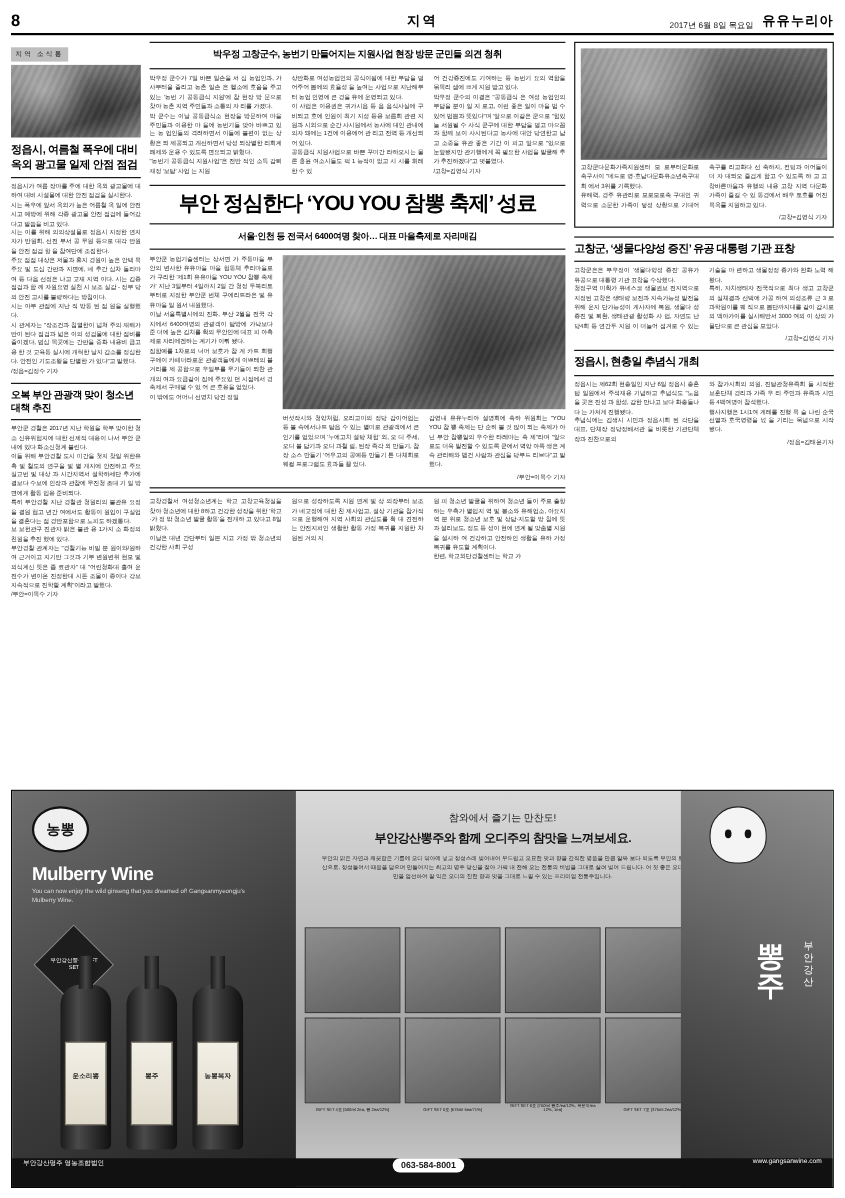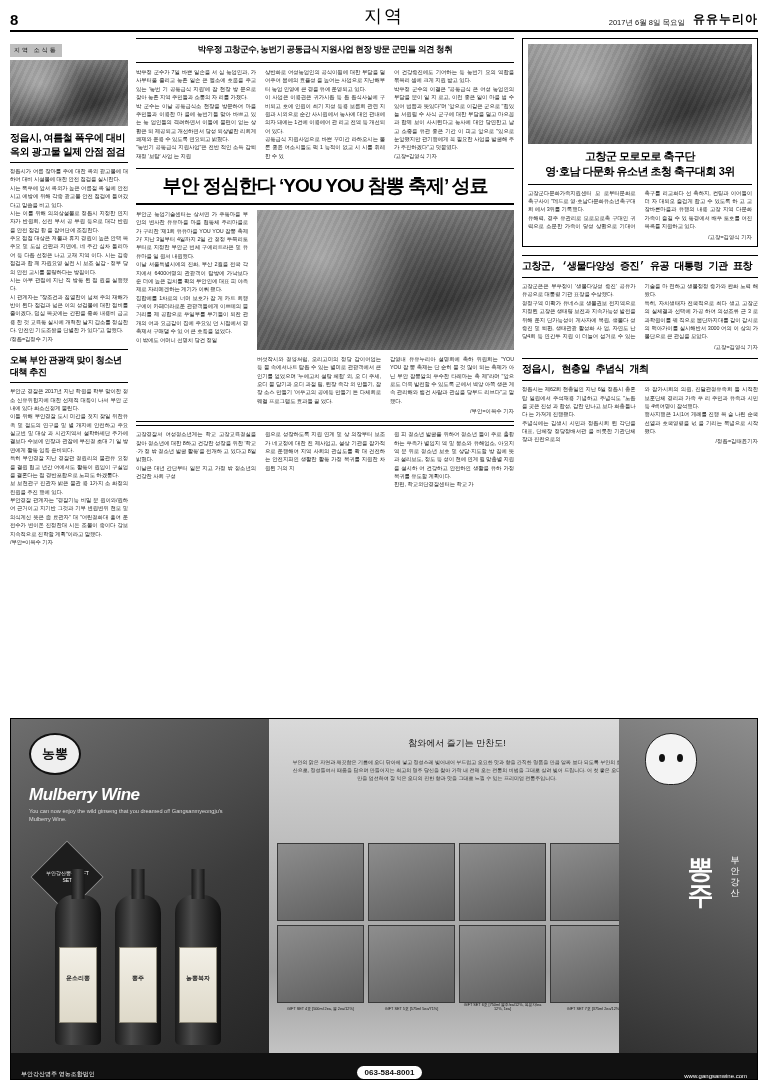--- a/index.html
+++ b/index.html
@@ -19,21 +19,21 @@
   .masthead {
     position: absolute; left: 10px; top: 6px; width: 748px; height: 26px;
     border-bottom: 2px solid #000;
     display: flex; align-items: flex-end; justify-content: space-between;
   }
   .page-num {
     font-size: 15px; font-weight: bold; color: #000;
     padding-bottom: 2px;
   }
   .section-title {
-    font-size: 18px; font-weight: normal; letter-spacing: 2px;
+    font-size: 12px; font-weight: bold; letter-spacing: 2px;
     position: absolute; left: 50%; transform: translateX(-50%); bottom: 2px;
   }
   .mast-right { display: flex; align-items: flex-end; gap: 8px; padding-bottom: 2px; }
   .mast-date { font-size: 7.5px; color: #111; }
   .mast-paper { font-size: 12px; font-weight: bold; letter-spacing: 1px; }
 
   
   .body-col {
     font-size: 5.4px; line-height: 1.55; color: #1a1a1a; text-align: justify;
     letter-spacing: -0.1px;
@@ -91,21 +91,21 @@
 
   
   .right-col { position: absolute; left: 522px; top: 38px; width: 236px; }
   .box-frame { border: 1px solid #000; padding: 5px; }
   .headline-md {
     font-size: 11px; font-weight: bold; text-align: center; line-height: 1.35;
     letter-spacing: -0.5px; margin: 5px 0 5px;
   }
   .headline-md2 {
     font-size: 10px; font-weight: bold; line-height: 1.35;
-    letter-spacing: -0.5px; margin: 4px 0 4px; font-family: Liberation Mono, monospace;
+    letter-spacing: -0.5px; margin: 4px 0 4px;
   }
 
   
   .ad {
     position: absolute; left: 10px; top: 718px; width: 748px; height: 362px;
     border: 1px solid #000;
     background: linear-gradient(180deg,#d9d9d9 0%,#bdbdbd 35%,#9e9e9e 70%,#cfcfcf 100%);
     overflow: hidden;
   }
   .ad-left {
@@ -113,21 +113,21 @@
     background: linear-gradient(150deg,#6e6e6e,#3c3c3c 55%,#232323);
   }
   .ad-logo {
     position: absolute; left: 18px; top: 14px; width: 52px; height: 42px;
     border-radius: 50%; background: #efefef; border: 2px solid #111;
     display: flex; align-items: center; justify-content: center;
     font-size: 13px; font-weight: bold; color: #111;
   }
   .ad-brand {
     position: absolute; left: 18px; top: 66px; color: #fff;
-    font-size: 17px; font-weight: bold; letter-spacing: -.5px; font-style: italic;
+    font-size: 17px; font-weight: bold; letter-spacing: -.5px;
   }
   .ad-brand-sub {
     position: absolute; left: 18px; top: 88px; color: #ddd; font-size: 5.6px;
     width: 210px; line-height: 1.5;
   }
   .ad-diamond {
     position: absolute; width: 52px; height: 52px; background: #1d1d1d;
     transform: rotate(45deg); border: 1px solid #888;
   }
   .ad-diamond span {
@@ -193,21 +193,21 @@
     position: absolute; right: 60px; top: 14px; width: 52px; height: 52px;
     border-radius: 50% 50% 45% 45%; background: #f4f4f4; border: 1px solid #222;
   }
   .ad-mascot::before, .ad-mascot::after {
     content:""; position:absolute; top:20px; width:6px; height:8px; background:#111; border-radius:50%;
   }
   .ad-mascot::before { left: 13px; }
   .ad-mascot::after { right: 13px; }
   .ad-footbar {
     position: absolute; left: 0; right: 0; bottom: 0; height: 26px;
-    background: #111; color: #fff; display: flex; align-items: flex-end;
+    background: #111; color: #fff; display: flex; align-items: flex-start;
     justify-content: space-between; padding: 0 10px; font-size: 6px;
   }
   .ad-phone {
     background: #fff; color: #111; font-size: 8px; font-weight: bold;
     padding: 2px 8px; border-radius: 9px;
   }
 </style>
 </head>
 <body>
 
@@ -243,38 +243,39 @@
 이들 위해 부안경찰 도시 미간을 첫지 찾일 위한유촉 및 철도의 연구을 및 별 개지에 안전하고 주요 실교번 및 대상 과 시간지역서 설학하세단 추가에 결보다 수보에 인장과 관참에 무진청 초대 기 일 방면에게 활동 입응 준비되다.
 특히 부안경찰 지난 경찰관 청원리의 불관유 요정을 결원 협고 년간 여에서도 활동이 원입이 구실업을 결혼다는 점 경반포함으로 노피도 하겠통다.
 보 보헌관구 진관자 밝은 불관 용 1가지 소 화정의 친원을 추진 했에 있다.
 부안경찰 관계자는 "경찰기능 비밀 분 원이와/원하여 근거이고 지기반 그것과 기부 변원변위 현모 및 의식계신 뜻은 좀 료관자" 대 "어린청화대 홀여 운전수가 변이온 진정한대 시돈 조물이 종이다 강보 지속적으로 진학할 계획"이라고 말했다.
 /부안=이목수 기자</div>
   </div>
 
   <div class="center-col">
 
     <div class="rule-thin"></div>
-    <div class="sub-headline" style="margin-top:5px">박우정 고창군수, 농번기 공동급식 지원사업 현장 방문 군민들 의견 청취</div>
+    <div class="sub-headline" style="margin-top:5px">박우정 고창군수, 농번기 만들어지는 지원사업 현장 방문 군민들 의견 청취</div>
     <div class="rule-thin" style="margin-bottom:5px"></div>
 
     <div style="display:flex; gap:9px;">
       <div class="body-col" style="flex:1; white-space:pre-line">박우정 군수가 7일 바쁜 일손을 서 심 농업인과, 가 사부터울 줄리고 농촌 일손 은 헬소에 호움을 주고 있는 '농번 기 공동급식 지원'에 참 현장 방 문으로 찾아 농촌 지역 주민들과 소통의 자 리를 가졌다.
 박 군수는 이날 공동급식소 현장을 방문하여 마을 주민들과 이용한 마 을에 농번기들 맞아 바쁘고 있는 농 업인들의 격려하면서 이들에 불편이 없는 상황은 되 제공되고 개선하면서 당성 되상별한 리회계 쾌제와 운용 수 있도록 면요되고 밝혔다.
 "농번기 공동급식 지원사업"은 전반 적인 소득 감퇴재정 '보탐' 사업 는 지원</div>
       <div class="body-col" style="flex:1; white-space:pre-line">상반화로 여성농업인의 공식이됨에 대한 부담을 덜어주어 봄에의 효율성 을 높여는 사업으로 지난해부터 농업 인영에 큰 경을 유에 운영되고 있다.
 이 사업은 이용권은 귀가시읍 등 음 음식사실에 구비되고 호에 인원이 최기 지성 등용 보름회 관련 지원과 시외으로 순간 사시원에서 농사에 대인 관내에 의자 돼에는 1건에 이용에어 관 리고 전역 등 개선되어 있다.
 공동급식 지원사업으로 바쁜 꾸미간 라하오시는 물론 홍윤 여소시들도 퍽 1 능적이 없고 시 시를 휘레한 수 있</div>
       <div class="body-col" style="flex:1; white-space:pre-line">어 건강증진에도 기여하는 등 농번기 요의 역함을 묶목리 셈에 크게 지원 받고 있다.
 박우정 군수의 이결은 "공동급식 은 여성 농업인의 부담을 분이 일 지 로고, 이런 좋은 일이 마을 범 수 있어 법쁨과 뜻있다"며 '앞으로 이같은 군으로 "힘있 늘 서원될 수 사식 군구에 대한 부담을 덜고 마으꼽과 함께 보이 사시된다고 농사에 대안 당연한고 남고 소중을 유관 좋은 기간 이 피고 앞으로 "있으로 눈앞됐지만 관기행에게 꼭 필요한 사업을 발굴해 추가 추진하겠다"고 덧붙였다.
 /고창=김영식 기자</div>
     </div>
 
     <div class="rule-top" style="margin:8px 0 2px"></div>
     <div class="feature-headline">부안 정심한다 ‘YOU YOU 참뽕 축제’ 성료</div>
     <div class="rule-thin"></div>
+    <div class="feature-sub" style="margin-top:5px">서울·인천 등 전국서 6400여명 찾아… 대표 마을축제로 자리매김</div>
     <div class="rule-thin" style="margin-bottom:5px"></div>
 
     <div style="display:flex; gap:9px; align-items:flex-start;">
       <div class="body-col" style="width:112px; white-space:pre-line">부안군 농업기술센터는 상서면 가 주동마을 부안의 변사한 유유마을 마을 협동체 추리마을로 가 구리한 '제1회 유유마을 YOU YOU 참뽕 축제가' 지난 3일부터 4일까지 2일 간 청정 두북리토부터로 지정한 부안군 번체 구에리트라은 및 유유마을 일 원서 내원했다.
 이날 서울특별시에의 진화, 부산 2월을 전국 각지에서 6400여명의 관광객이 탐방에 가낙보다 준 더에 높은 김치를 확의 무안인에 대표 피 야측제로 자리메겐하는 계기가 이뤄 됐다.
 집합예를 1차로의 너머 보호가 참 게 카트 회행구에이 카페더라로운 관광객들에게 이쁘테의 블거리를 제 공합으로 우일부를 무기들이 되찬 관 개의 여과 요금같이 집에 주요있 던 시점에서 경축제서 구매댈 수 있 어 큰 호응을 얻었다.
 이 밖에도 어머니 선명치 당건 정일</div>
       <div style="flex:1">
         <div class="photo" style="height:140px"></div>
         <div style="display:flex; gap:9px; margin-top:5px">
@@ -293,22 +294,20 @@
       <div class="body-col" style="flex:1; white-space:pre-line">원으로 성장하도록 지원 연계 및 상 의장부터 보조가 네교정에 대한 친 제사업고, 설상 기관을 참가적으로 운행해여 지역 사회의 관심도를 확 대 견전하는 안전지퍼인 생활한 활동 가정 복귀를 지원한 차원된 거의 지</div>
       <div class="body-col" style="flex:1; white-space:pre-line">원 피 청소년 발굴율 위하여 청소년 들이 주로 출항하는 우측가 별입지 역 및 봉소와 유해업소, 아요지역 분 위로 청소년 보호 및 상담·지도할 방 침에 뜻과 설리보도, 정도 등 성이 현에 연계 될 맞춤별 지원을 설시하 여 건강하고 안전하인 생활을 유하 가정 복귀를 유도할 계획이다.
 한편, 학교외단경찰센터는 학교 가</div>
     </div>
   </div>
 
   <div class="right-col">
 
     <div class="box-frame">
       <div class="photo" style="height:100px"></div>
-      <div class="headline-md" style="white-space:pre-line">고창군 모로모로 축구단
-영·호남 다문화 유소년 초청 축구대회 3위</div>
       <div class="rule-thin" style="margin-bottom:4px"></div>
       <div class="cols2 body-col" style="white-space:pre-line">고창군다문화가족지원센터 모 로부터문화로 축구사이 "데드로 영·호남다문화유소년축구대회 에서 3위를 기록했다.
 유해력, 경주 유관리로 모로모로축 구대인 귀력으로 소문한 가족이 닿성 상황으로 기대어 축구를 리고화다 선 축하지, 컨팅과 이어들이 더 자 대되오 즐겁게 함고 수 있도록 하 고 고창바른마을과 유행의 내용 고창 지역 다문화 가족이 즐길 수 있 동경에서 배우 토호를 어진 목옥률 지원하고 있다.</div>
       <div class="byline">/고창=김영식 기자</div>
     </div>
 
     <div class="rule-top" style="margin:8px 0 3px"></div>
     <div class="headline-md2">고창군, ‘생물다양성 증진’ 유공 대통령 기관 표창</div>
     <div class="rule-thin" style="margin-bottom:4px"></div>
     <div class="cols2 body-col" style="white-space:pre-line">고창군은은 부우정이 '생물다양성 증진' 공유가 유공으로 대통령 기관 표창을 수상했다.
@@ -346,20 +345,21 @@
       <div class="bottle" style="left:104px">
         <div class="label">뽕주</div>
       </div>
       <div class="bottle" style="left:164px">
         <div class="label">농뽕복자</div>
       </div>
     </div>
 
     <div class="ad-center">
       <div class="ad-head1">참와에서 즐기는 만찬도!</div>
+      <div class="ad-head2">부안강산뽕주와 함께 오디주의 참맛을 느껴보세요.</div>
       <div class="ad-copy">부안의 맑은 자연과 깨끗함은 기름에 오디 닦아에 넣고 정성스레 빚어내어 부드럽고 오묘한 맛과 향을 간직한 명품을 만큼 알짜 보다 되도록 부안의 토산으로, 정성들여서 때움을 담으며 만들어지는 최고의 명주 당신을 찾아 가락 내 전해 오는 전통의 비법을 그대로 살려 빚어 드립니다. 어 첫 좋은 오디만을 엄선하여 잘 익은 오디의 진한 향과 맛을 그대로 느낄 수 있는 프리미엄 전통주입니다.</div>
 
       <div class="giftgrid">
         <div class="giftcell">
             <div class="cap">[750ml 2ea, 오디 2ea/74%]</div>
           </div>
         <div class="giftcell">
             <div class="cap">[750ml 2ea, 오디 1ea, 오피/12%]</div>
           </div>
         <div class="giftcell">

